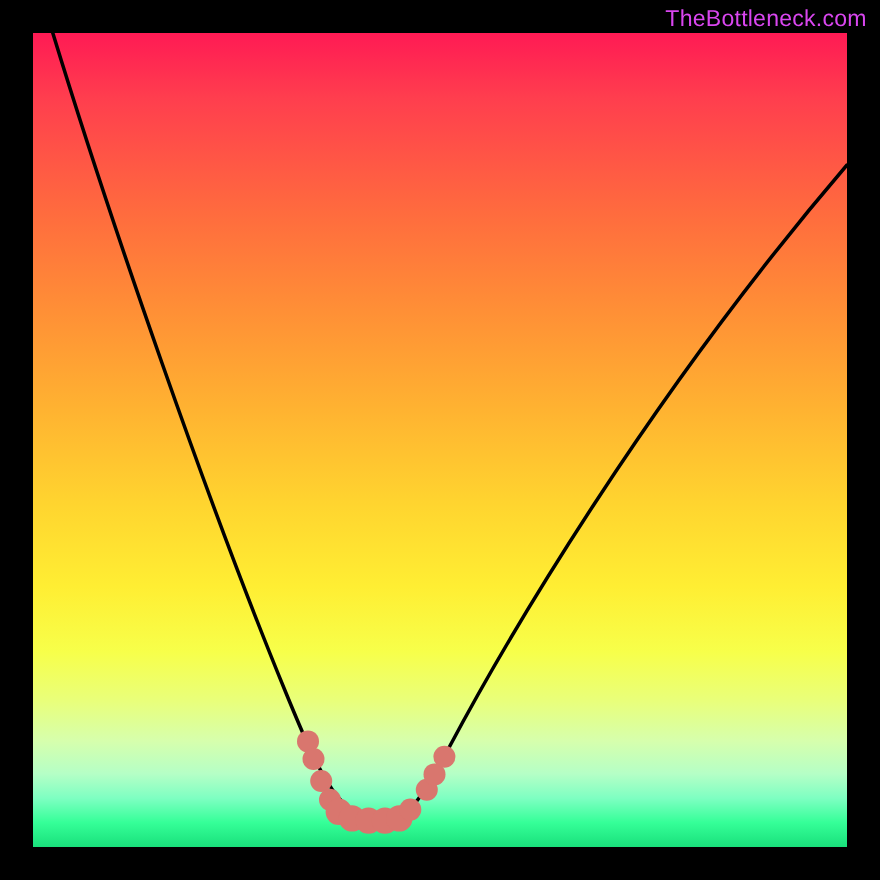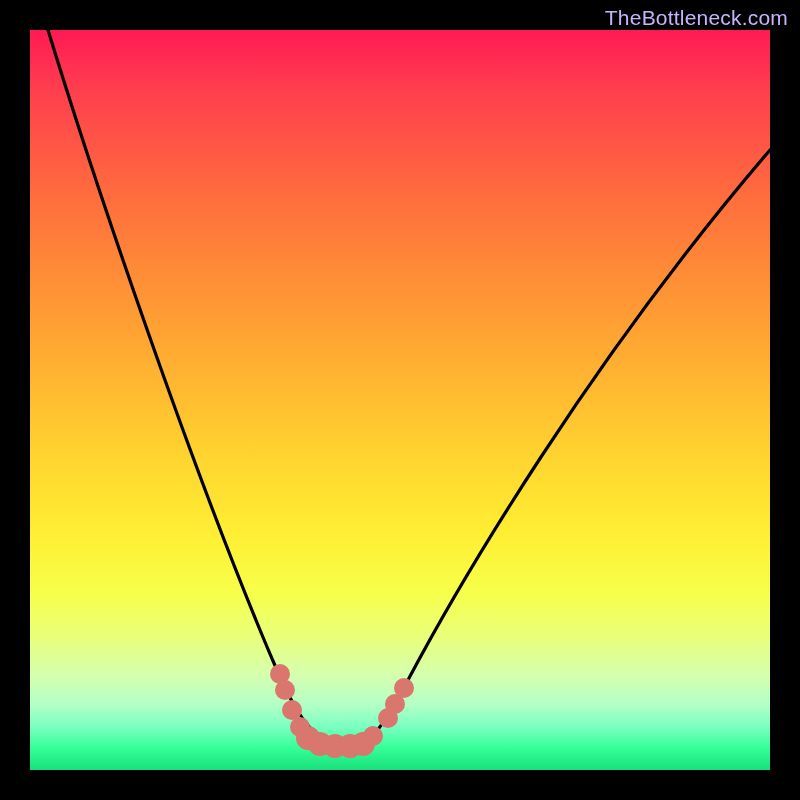--- a/index.html
+++ b/index.html
@@ -39,21 +39,21 @@
       #b5ffc6 91%,
       #7effc2 94%,
       #35ff98 97%,
       #19e07b 100%
     );
   }
   .watermark {
     position: absolute;
     top: 6px;
     right: 12px;
-    color: #c4b5fd;
+    color: #d946ef;
     font-size: 21px;
     letter-spacing: 0.2px;
     font-weight: 500;
     user-select: none;
   }
   svg.curves {
     position: absolute;
     left: 0;
     top: 0;
     width: 740px;

